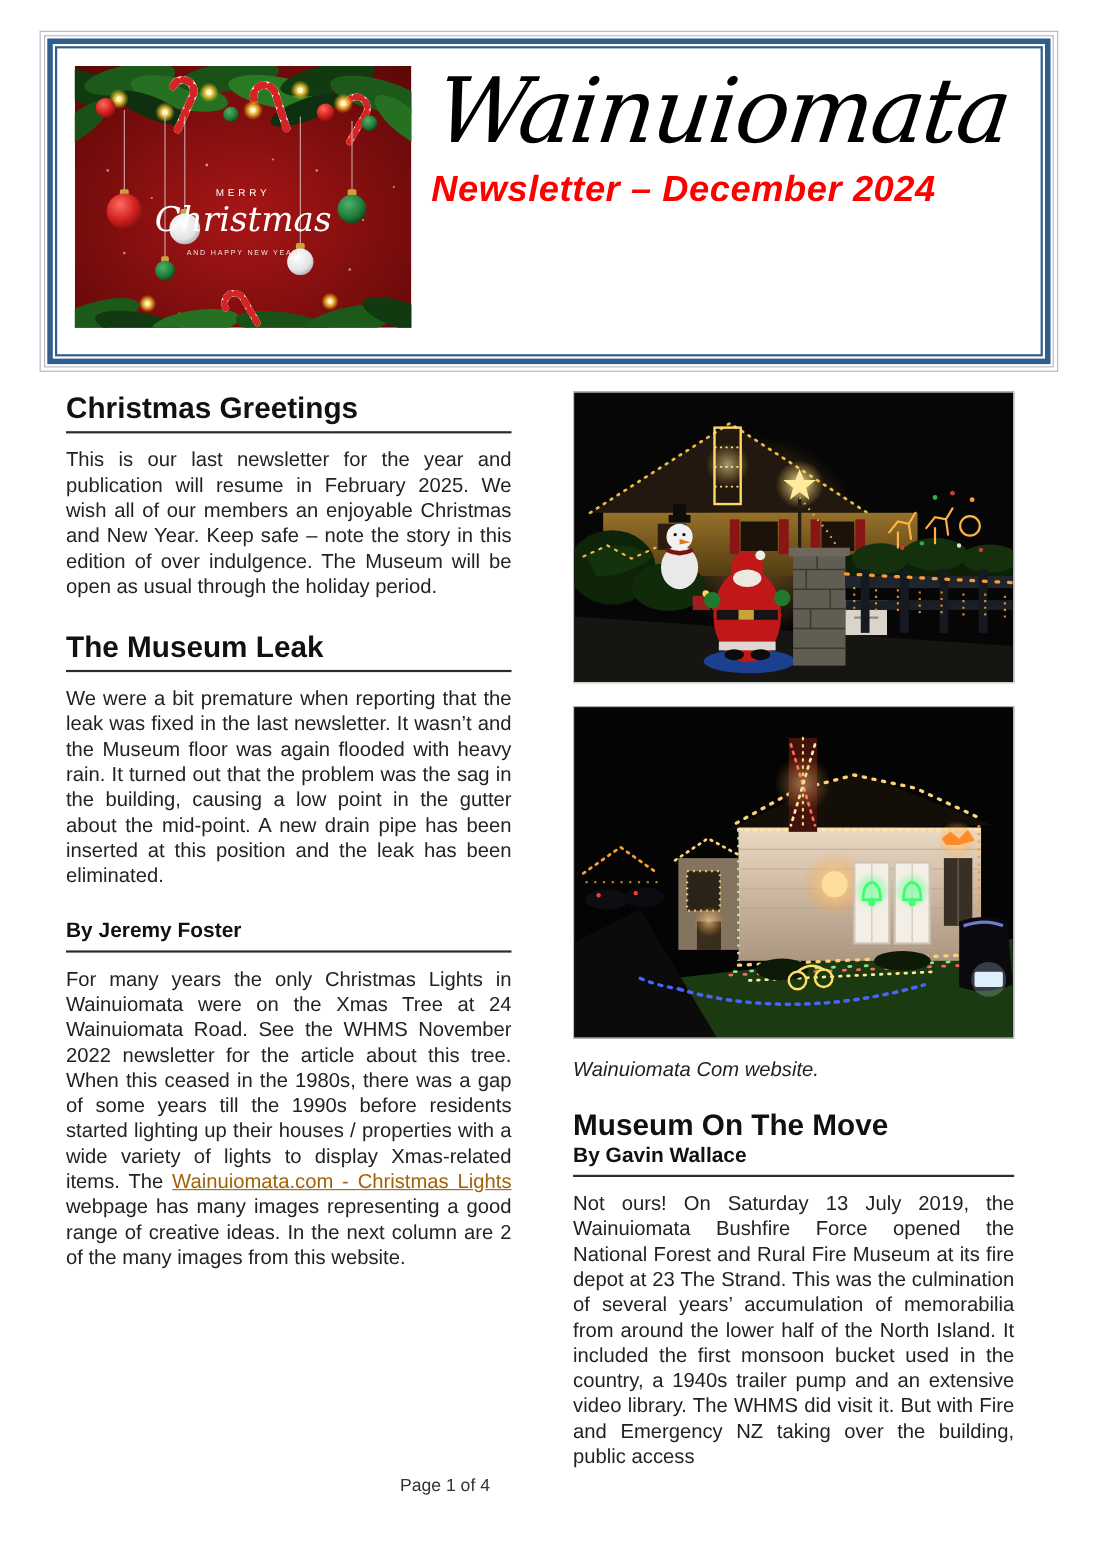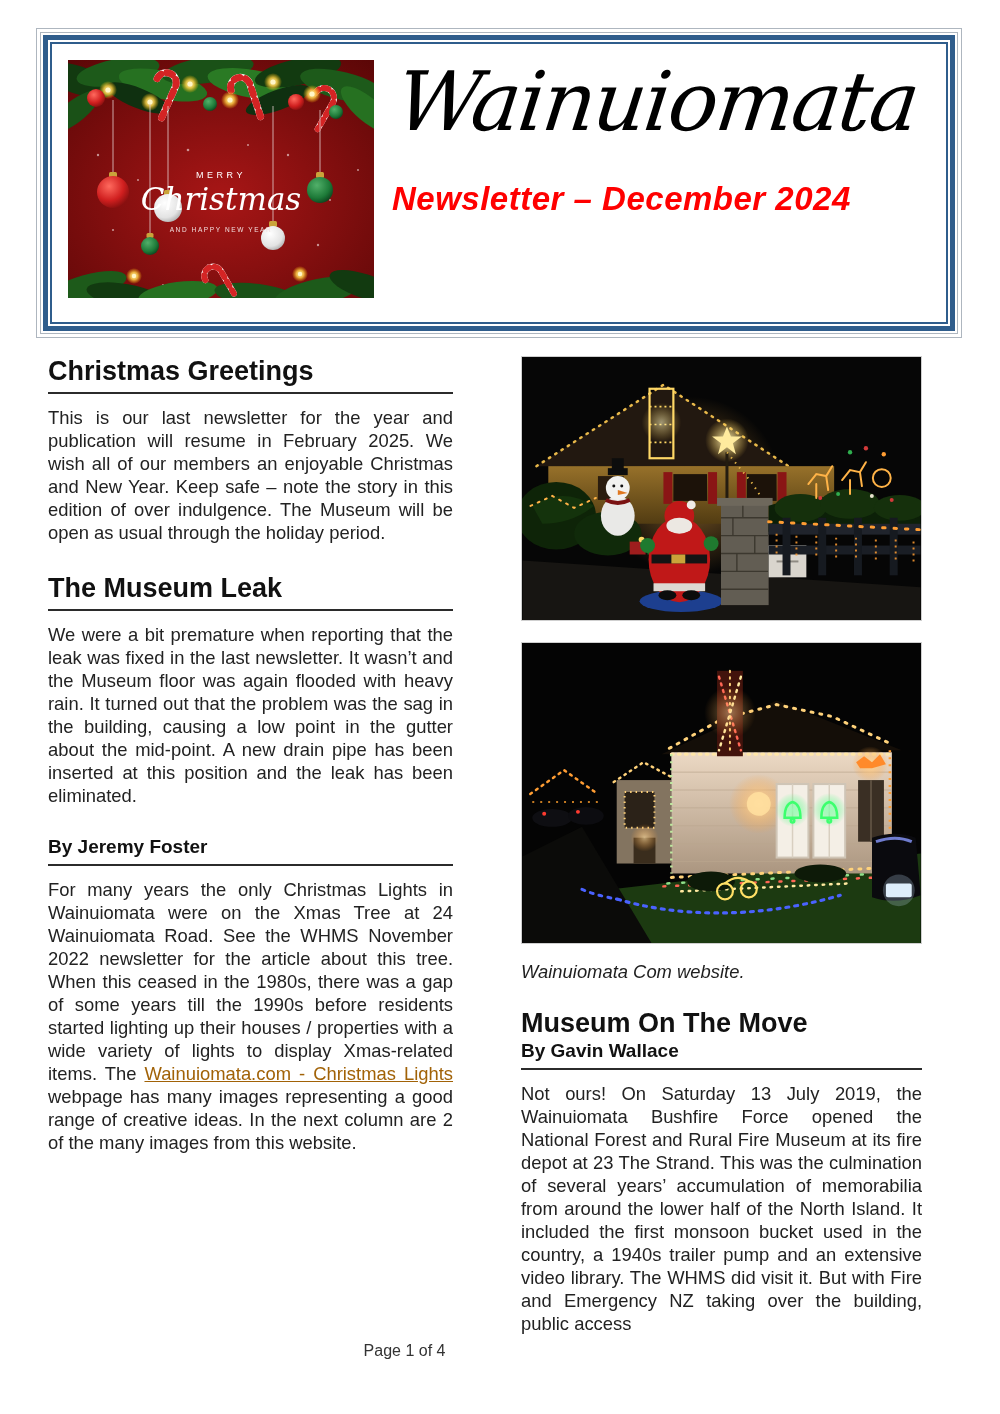--- a/index.html
+++ b/index.html
@@ -15,25 +15,25 @@
            padding:16px 10px 10px 16px;display:flex;gap:12px;align-items:flex-start;}
 
   .card-svg{flex:0 0 auto;display:block;}
 
   .brand{flex:1;position:relative;padding-left:6px;}
   .brand-script{font-family:"DejaVu Serif",serif;font-style:italic;font-weight:400;
                 font-size:82px;line-height:1.02;color:#000;transform:skewX(-7deg);
                 transform-origin:left bottom;white-space:nowrap;letter-spacing:-2px;}
   .brand-sub{font-size:45px;letter-spacing:2px;color:#0d0d0d;margin-top:-24px;
              font-weight:400;white-space:nowrap;}
-  .issue-title{margin-top:36px;font-size:33px;font-weight:700;font-style:italic;
+  .issue-title{margin-top:9px;font-size:33px;font-weight:700;font-style:italic;
                color:#ff0000;letter-spacing:0.5px;}
 
   
-  .col-left{position:absolute;left:48px;top:356px;width:405px;}
+  .col-left{position:absolute;left:60px;top:356px;width:405px;}
   .col-right{position:absolute;left:521px;top:356px;width:401px;}
 
   h2.art-title{font-size:27px;font-weight:700;margin:0;line-height:1.12;color:#111;}
   .byline{font-size:19px;font-weight:700;margin:2px 0 0 0;color:#111;}
   .rule{border:0;border-top:2px solid #2b2b2b;margin:6px 0 12px 0;}
   p.body{font-size:18.4px;line-height:23px;text-align:justify;margin:0 0 0 0;color:#222;}
   .section{margin-bottom:29px;}
   a.doclink{color:#a16207;text-decoration:underline;}
 
   .photo{display:block;border:1px solid #cfcfcf;background:#050505;}

